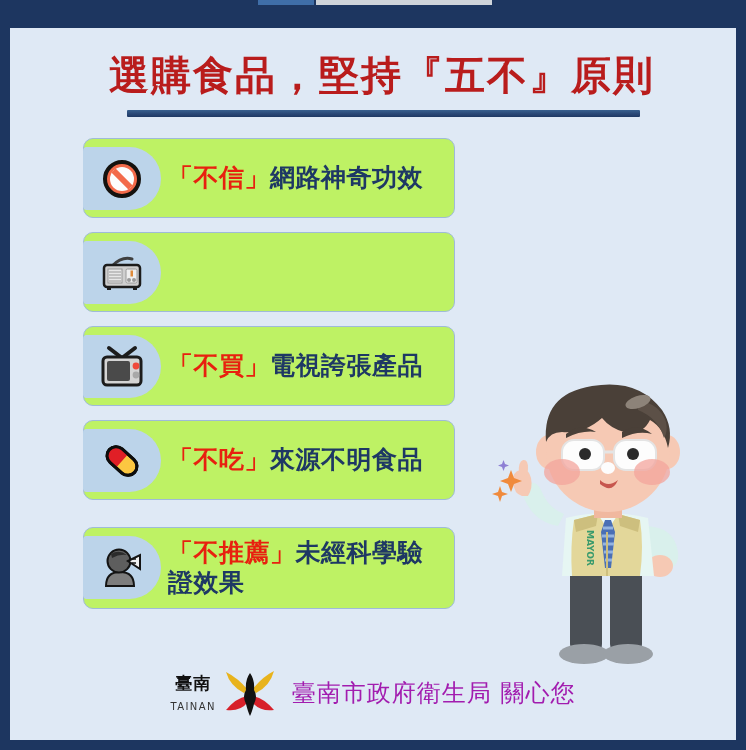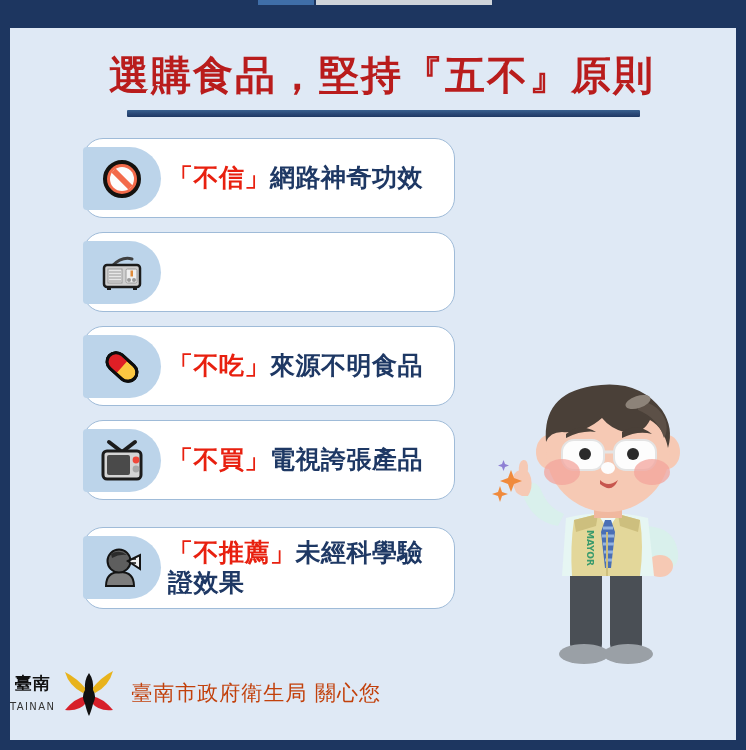--- a/index.html
+++ b/index.html
@@ -67,23 +67,23 @@
     position: absolute;
     left: 73px;
     top: 110px;
     width: 380px;
   }
   .row {
     position: relative;
     width: 372px;
     height: 80px;
     margin-bottom: 14px;
-    background: #ffffff;
+    background: #bef264;
     border: 1px solid #9fbbd8;
-    border-radius: 20px;
+    border-radius: 10px;
     box-sizing: border-box;
   }
   .row.tall { height: 82px; margin-top: 27px; }
   .badge {
     position: absolute;
     left: -1px; top: 8px;
     width: 78px; height: 63px;
     background: #bcd4ea;
     border-top-right-radius: 34px;
     border-bottom-right-radius: 34px;
@@ -111,20 +111,21 @@
   .row-text .kw { color: #e8200f; }
   .row-text .inner { width: 100%; }
   
   .footer {
     position: absolute;
     left: 0;
     bottom: 22px;
     width: 726px;
     display: flex;
     align-items: center;
+    justify-content: center;
     gap: 14px;
   }
   .logo-wrap { display: flex; align-items: center; gap: 4px; }
   .logo-cal {
     display: flex;
     flex-direction: column;
     align-items: center;
     line-height: 1;
   }
   .logo-cal .han {
@@ -134,22 +135,22 @@
     color: #111;
     letter-spacing: 1px;
   }
   .logo-cal .rom {
     font-size: 10px;
     letter-spacing: 1.4px;
     color: #333;
     margin-top: 10px;
   }
   .footer-text {
-    font-size: 21px;
-    color: #c2410c;
+    font-size: 24px;
+    color: #a21caf;
     letter-spacing: 1px;
     white-space: nowrap;
   }
   
   .character {
     position: absolute;
     right: 12px;
     bottom: 64px;
     width: 232px;
     height: 300px;
@@ -265,53 +266,53 @@
             <circle cx="31" cy="29" r="2" fill="#9a9a9a"></circle>
             <circle cx="36" cy="29" r="2" fill="#9a9a9a"></circle>
             <rect x="9" y="36" width="4" height="3" fill="#1c1c1c"></rect>
             <rect x="35" y="36" width="4" height="3" fill="#1c1c1c"></rect>
           </svg>
         </div>
       </div>
 
       <div class="row">
         <div class="badge">
-          <svg width="48" height="44" viewBox="0 0 48 44">
-            <g transform="rotate(42 24 22)">
-              <rect x="7" y="13" width="34" height="18" rx="9" fill="#fcc741" stroke="#0d0d0d" stroke-width="3"></rect>
-              <path d="M16 13 H24 V31 H16 A9 9 0 0 1 16 13 Z" fill="#e01f26"></path>
-              <rect x="7" y="13" width="34" height="18" rx="9" fill="none" stroke="#0d0d0d" stroke-width="3"></rect>
-            </g>
-          </svg>
-        </div>
-        <div class="row-text">
-          <span class="inner">
-            <span class="kw">「不吃」</span><span>來源不明食品</span>
-          </span>
-        </div>
-      </div>
-
-      <div class="row">
-        <div class="badge">
           <svg width="46" height="44" viewBox="0 0 46 44">
             <path d="M23 13 L10 3" stroke="#1c1c1c" stroke-width="4" stroke-linecap="round"></path>
             <path d="M23 13 L36 3" stroke="#1c1c1c" stroke-width="4" stroke-linecap="round"></path>
             <rect x="4" y="12" width="38" height="28" rx="4" fill="#d4d4d4" stroke="#1c1c1c" stroke-width="3"></rect>
             <rect x="8" y="16" width="23" height="20" rx="2" fill="#4a4a4a"></rect>
             <circle cx="37" cy="21" r="3.4" fill="#f0483a"></circle>
             <circle cx="37" cy="30" r="3.4" fill="#a8a8a8"></circle>
           </svg>
         </div>
         <div class="row-text">
           <span class="inner">
             <span class="kw">「不買」</span><span>電視誇張產品</span>
           </span>
         </div>
       </div>
 
+      <div class="row">
+        <div class="badge">
+          <svg width="48" height="44" viewBox="0 0 48 44">
+            <g transform="rotate(42 24 22)">
+              <rect x="7" y="13" width="34" height="18" rx="9" fill="#fcc741" stroke="#0d0d0d" stroke-width="3"></rect>
+              <path d="M16 13 H24 V31 H16 A9 9 0 0 1 16 13 Z" fill="#e01f26"></path>
+              <rect x="7" y="13" width="34" height="18" rx="9" fill="none" stroke="#0d0d0d" stroke-width="3"></rect>
+            </g>
+          </svg>
+        </div>
+        <div class="row-text">
+          <span class="inner">
+            <span class="kw">「不吃」</span><span>來源不明食品</span>
+          </span>
+        </div>
+      </div>
+
       <div class="row tall">
         <div class="badge">
           <svg width="46" height="44" viewBox="0 0 46 44">
             <path d="M7 40 Q7 26 21 26 Q35 26 35 40 Z" fill="#7d7d7d" stroke="#141414" stroke-width="2"></path>
             <circle cx="20" cy="15" r="11.5" fill="#5e5e5e" stroke="#141414" stroke-width="2"></circle>
             <path d="M12 8 Q20 3 28 9 Q20 8 13 12 Z" fill="#2b2b2b"></path>
             <path d="M29 15 L41 9 L41 23 Z" fill="#f0f0f0" stroke="#141414" stroke-width="2"></path>
             <path d="M33 13 L37 13 M33 17 L37 17" stroke="#141414" stroke-width="1.6"></path>
           </svg>
         </div>

